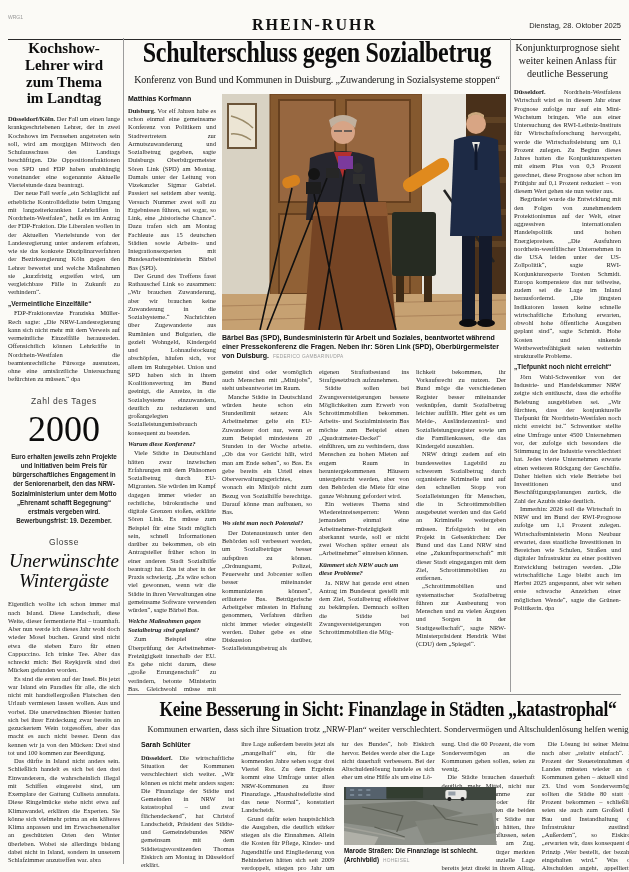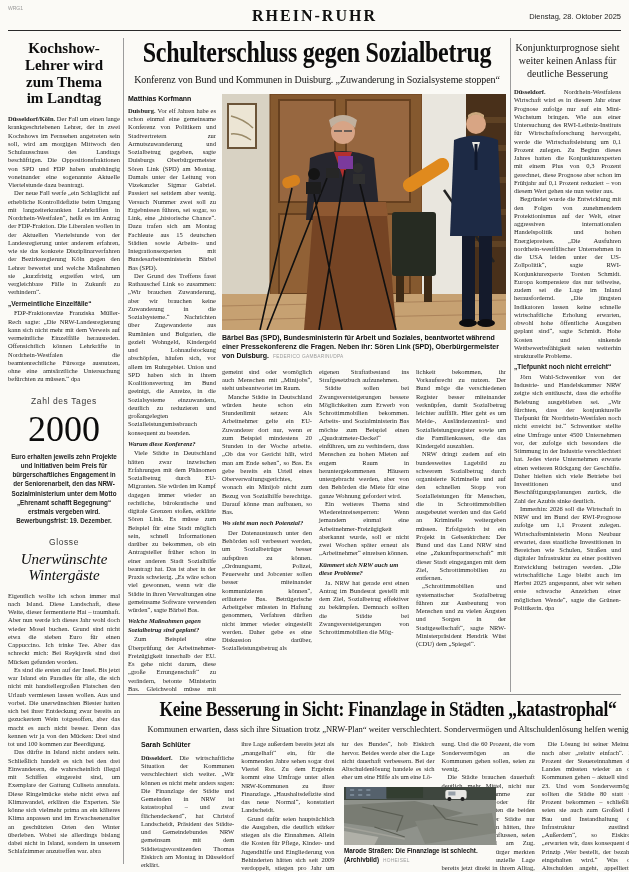--- a/index.html
+++ b/index.html
@@ -1,19 +1,19 @@
 <!DOCTYPE html>
 <html lang="de"><head>
 <meta charset="utf-8">
 <style>
   html,body{margin:0;padding:0;background:#e8e8e8;}
   .page{position:relative;width:629px;height:872px;background:#fbfaf6;overflow:hidden;
         font-family:"Liberation Serif","DejaVu Serif",serif;color:#191919;}
   
-  .mh{position:absolute;left:8px;right:8px;top:5px;height:25px;border-bottom:1.6px solid #2a2a2a;}
+  .mh{position:absolute;left:8px;right:8px;top:14px;height:25px;border-bottom:1.6px solid #2a2a2a;}
   .mh-section{position:absolute;left:0;right:0;top:3px;text-align:center;
               font:700 16px/1 "Liberation Serif",serif;letter-spacing:2px;color:#111;}
   .mh-edition{position:absolute;left:0;top:1px;font:5px/1 "Liberation Sans",sans-serif;color:#999;}
   .mh-date{position:absolute;right:0;top:8px;font:7.5px/1 "Liberation Sans",sans-serif;color:#222;}
   
   .vr{position:absolute;width:1px;background:#9c9c9c;}
   .hr2{position:absolute;left:127px;top:694px;width:494px;height:1px;background:#8a8a8a;}
   
   .bd{font-size:6.5px;line-height:1.27;text-align:justify;hyphens:auto;color:#1b1b1b;}
   .fl-p{text-indent:6px;}
@@ -23,21 +23,21 @@
   .fl-q{font-style:italic;font-weight:700;font-size:6.5px;line-height:1.3;margin:3px 0 1px;text-align:left;text-indent:0;}
   .byline{font:700 7px/1.2 "Liberation Sans",sans-serif;margin:1px 0 4px;color:#111;}
   
   .col-left{position:absolute;left:8px;top:38px;width:112px;height:828px;overflow:hidden;}
   .lh2{font:700 15px/1.12 "Liberation Serif",serif;text-align:center;margin:2px 10px 8px;color:#0d0d0d;}
   .zahl{margin-top:13px;text-align:center;}
   .sec-label{font:400 8.5px/1 "Liberation Sans",sans-serif;letter-spacing:.6px;color:#3a3a3a;text-align:center;}
   .zahl-number{font:400 36px/1 "Liberation Serif",serif;margin:6px 0 5px;color:#0d0d0d;}
   .zahl-text{font:700 6.3px/1.45 "Liberation Sans",sans-serif;text-align:center;padding:0 2px;color:#222;}
   .glosse{margin-top:13px;}
-  .glosse-h2{font-style:italic;font-weight:400;font-size:15px;line-height:1.1;text-align:center;margin:4px 0 8px;color:#0d0d0d;}
+  .glosse-h2{font-style:italic;font-weight:400;font-size:19px;line-height:1.1;text-align:center;margin:4px 0 8px;color:#0d0d0d;}
   
   .main{position:absolute;left:128px;top:36px;width:378px;height:658px;overflow:hidden;}
   .main-h1{font:700 24px/1.15 "Liberation Serif",serif;letter-spacing:-.3px;text-align:center;
            white-space:nowrap;transform:scaleY(1.22);transform-origin:top center;margin:0 0 10px;color:#0d0d0d;}
   .main-sub{font:400 10px/1.2 "Liberation Serif",serif;letter-spacing:-.1px;text-align:center;white-space:nowrap;margin:0 0 8px;color:#141414;}
   .main-body{display:flex;gap:6px;}
   .mcol1{width:88px;flex:none;height:598px;overflow:hidden;}
   .mright{width:284px;flex:none;}
   .photo-main{display:block;width:284px;height:236px;}
   .cap{font:700 7px/1.35 "Liberation Sans",sans-serif;margin:3px 0 7px;color:#111;text-align:left;}

